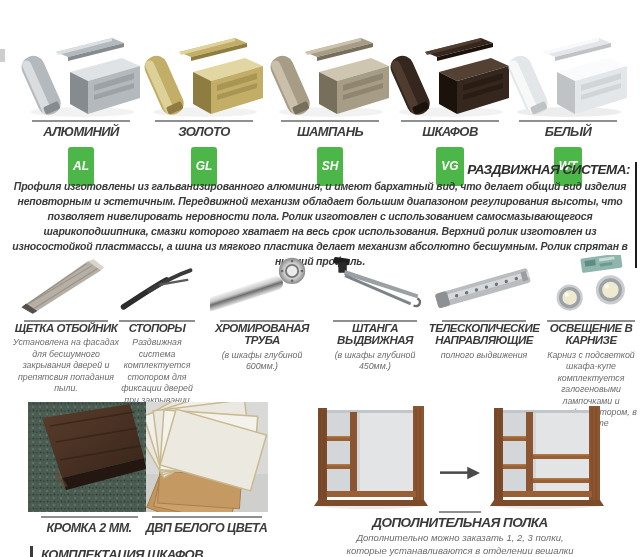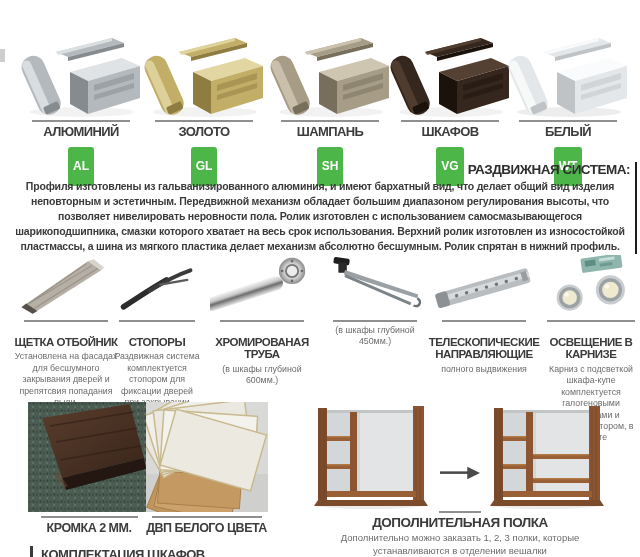--- a/index.html
+++ b/index.html
@@ -1,17 +1,17 @@
 <!DOCTYPE html>
 <html><head>
 <meta charset="utf-8">
 <style>
   html,body{margin:0;padding:0;background:#fff;}
   .page{position:relative;width:640px;height:557px;background:#fff;overflow:hidden;
-        font-family:"Liberation Sans",sans-serif;color:#3b3b3b;}
+        font-family:"Liberation Sans",sans-serif;color:#3b3b3b;font-style:italic;}
   .abs{position:absolute;}
   .card{display:flex;flex-direction:column;align-items:center;}
   .rule{height:2px;background:#8f8f8f;}
   .plabel{font-size:13px;font-weight:700;letter-spacing:-0.6px;color:#3c3c3c;white-space:nowrap;margin-top:2px;}
   .badge{display:inline-block;background:#4cb648;color:#fff;font-size:12px;font-weight:700;
          padding:12px 5px;line-height:15px;border-radius:3px;margin-top:8px;letter-spacing:0;}
   
   .p-al{--pl:#dfe3e6;--pb:#b4b9bd;--pd:#868b90}
   .p-gl{--pl:#e2d7a2;--pb:#c2ae67;--pd:#8f7c41}
   .p-sh{--pl:#cfc6b1;--pb:#a79d86;--pd:#776f5c}
@@ -19,21 +19,21 @@
   .p-wt{--pl:#fafbfc;--pb:#e4e7ea;--pd:#bfc3c6}
   
   .ss{position:absolute;left:10px;top:162px;width:620px;border-right:2px solid #1c1c1c;padding-right:5px;}
   .ss h2{margin:0;text-align:right;font-size:13.5px;font-weight:700;letter-spacing:-0.5px;color:#2e2e2e;}
   .ss p{margin:2px 0 0 0;text-align:center;font-size:10.5px;font-weight:700;letter-spacing:-0.2px;
         line-height:1.42;color:#3a3a3a;}
   
   .acc{position:absolute;top:255px;display:flex;flex-direction:column;align-items:center;text-align:center;}
   .acc .pic{height:62px;display:flex;align-items:flex-end;justify-content:center;}
   .acc .rule{width:84px;margin-top:3px;}
-  .acc .t{font-size:11.5px;font-weight:700;letter-spacing:-0.5px;line-height:1.08;color:#3a3a3a;margin-top:14px;}
+  .acc .t{font-size:11.5px;font-weight:700;letter-spacing:-0.5px;line-height:1.08;color:#3a3a3a;margin-top:0;}
   .acc .d{font-size:8.8px;color:#6b6b6b;line-height:1.3;margin-top:3px;}
   
   .blabel{font-size:12.5px;font-weight:700;letter-spacing:-0.5px;color:#3c3c3c;text-align:center;margin-top:3px;white-space:nowrap;}
   .shelf-title{font-size:13.5px;font-weight:700;letter-spacing:-0.5px;color:#3a3a3a;text-align:center;}
   .shelf-desc{font-size:9.5px;color:#6b6b6b;line-height:1.32;text-align:center;margin-top:2px;}
   .cutoff{position:absolute;left:30px;top:546px;border-left:3px solid #3a3a3a;padding-left:8px;
           font-size:13px;font-weight:700;letter-spacing:-0.5px;color:#3a3a3a;height:20px;line-height:18px;}
   .frag{position:absolute;left:-3px;top:49px;width:8px;height:13px;background:#b9b9b9;opacity:.7;}
 </style>
 </head>
@@ -222,20 +222,21 @@
     <div class="pic">
       <svg width="110" height="62" viewBox="0 0 108 66">
         <rect x="10" y="3" width="17" height="7" rx="2" fill="#1e1e1e" transform="rotate(8 18 6)"></rect>
         <rect x="15" y="8" width="9" height="11" rx="1" fill="#2a2a2a"></rect>
         <polygon points="22,16 100,42 99,46 21,21" fill="#9aa0a4"></polygon>
         <path d="M22,22 L92,52" stroke="#7d8488" stroke-width="3" fill="none"></path>
         <path d="M99,46 C104,49 102,56 95,54" stroke="#6a6f73" stroke-width="2.5" fill="none"></path>
       </svg>
     </div>
     <div class="rule"></div>
+    <div class="t">ШТАНГА ВЫДВИЖНАЯ</div>
     <div class="d">(в шкафы глубиной 450мм.)</div>
   </div>
 
   <div class="acc" style="left:432px;width:104px;">
     <div class="pic">
       <svg width="104" height="62" viewBox="0 0 108 66">
         <g transform="rotate(-16 54 36)">
           <rect x="2" y="27" width="102" height="16" rx="3" fill="#b9bdbf"></rect>
           <rect x="2" y="31" width="102" height="6" fill="#d7dadc"></rect>
           <rect x="2" y="27" width="13" height="16" rx="3" fill="#8d9194"></rect>

